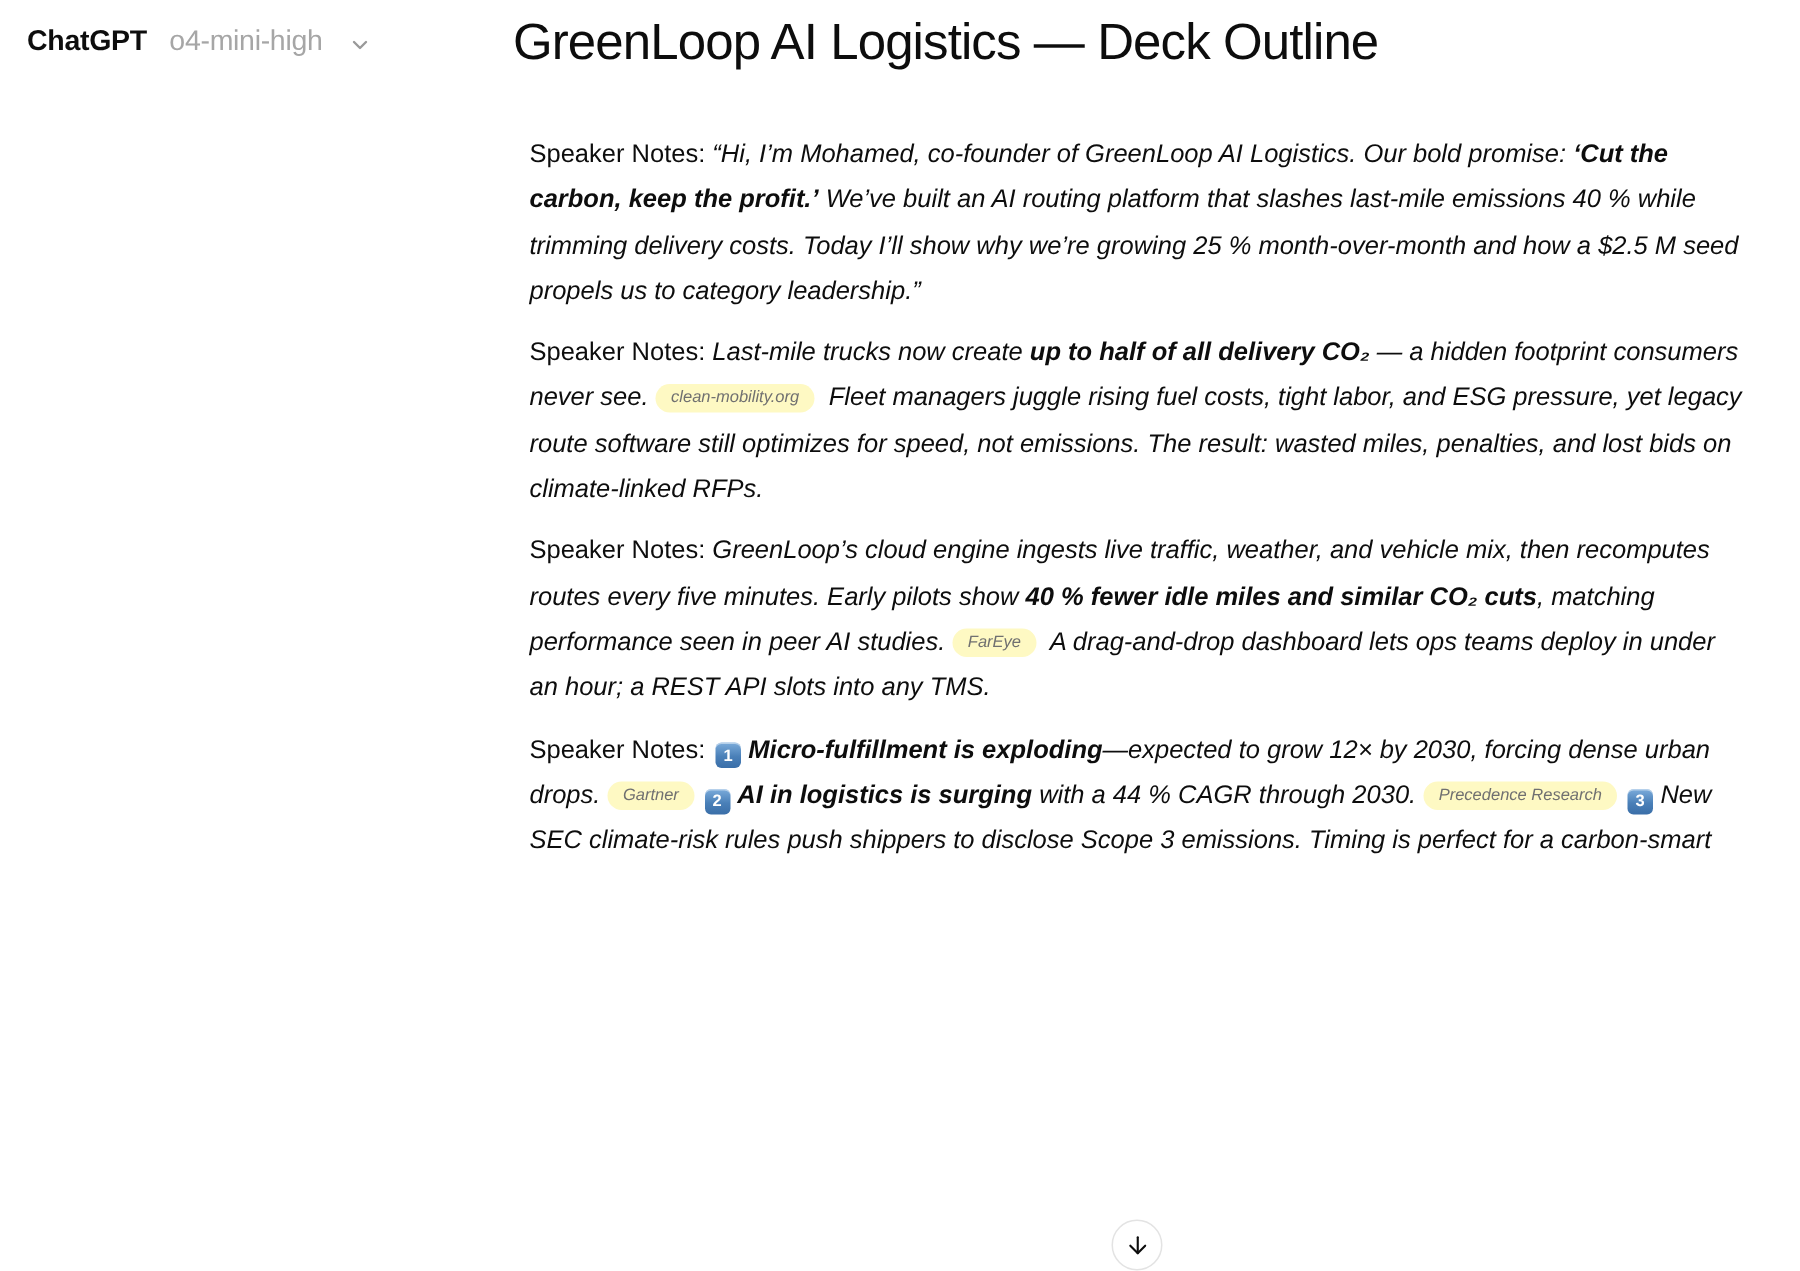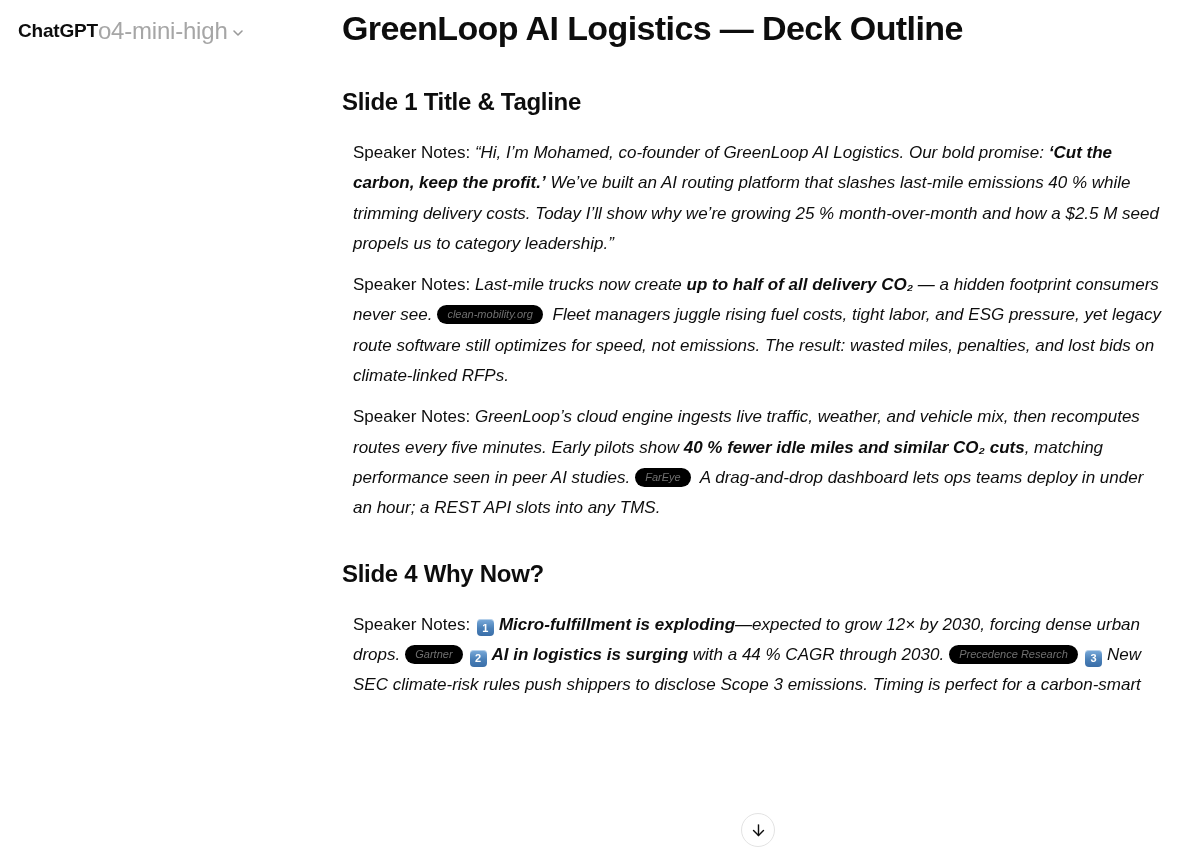--- a/index.html
+++ b/index.html
@@ -9,57 +9,57 @@
     background: #ffffff;
     color: #0d0d0d;
     font-family: "Liberation Sans", sans-serif;
     overflow: hidden;
     position: relative;
   }
 
   
   .model-selector {
     position: absolute; top: 17px; left: 18px;
-    display: flex; align-items: center; gap: 0;
+    display: flex; align-items: center; gap: 15px;
     cursor: pointer;
     background: none; border: none; padding: 0;
     font-family: "Liberation Sans", sans-serif;
   }
   .app-name { font-size: 19px; font-weight: 700; color: #0d0d0d; letter-spacing: -0.2px; }
-  .model-name { font-size: 24px; font-weight: 400; color: #a6a6a6; letter-spacing: -0.2px; }
+  .model-name { font-size: 19px; font-weight: 400; color: #a6a6a6; letter-spacing: -0.2px; }
   .chevron { display: inline-flex; margin-left: 2px; margin-top: 3px; }
 
   
   .doc {
     position: absolute; left: 342px; top: 0;
     width: 833px;
   }
   h1.doc-title {
-    font-size: 34px; font-weight: 700; line-height: 44px;
+    font-size: 34px; font-weight: 400; line-height: 44px;
     letter-spacing: -0.6px;
     margin: 6px 0 38px 0;
     color: #0d0d0d;
   }
   h2.slide-heading {
     font-size: 24px; font-weight: 700; line-height: 28px;
     letter-spacing: -0.3px;
     margin: 36px 0 22px 0;
     color: #0d0d0d;
   }
   p.notes {
     font-size: 17px; line-height: 30.3px;
     margin: 11px;
     color: #0d0d0d;
   }
   .it { font-style: italic; }
   .bd { font-weight: 700; }
 
   .pill {
     display: inline-block;
-    background: #000000;
+    background: #fef9c3;
     color: #707070;
     border-radius: 10px;
     padding: 2px 10px 3px 10px;
     font-size: 11px;
     line-height: 14px;
     font-style: italic;
     margin: 0 5px;
     position: relative; top: -2px;
     white-space: nowrap;
     cursor: pointer;
@@ -100,34 +100,32 @@
     <svg width="16" height="16" viewBox="0 0 24 24" fill="none" stroke="#9a9a9a" stroke-width="2.4" stroke-linecap="round" stroke-linejoin="round">
       <polyline points="6 9 12 15 18 9"></polyline>
     </svg>
   </span>
 </button>
 
 <div class="doc">
   <h1 class="doc-title">GreenLoop AI Logistics — Deck Outline</h1>
 
   <section>
-    <h2 class="slide-heading">Slide 1 Title &amp; Tagline</h2>
     <p class="notes"><span>Speaker Notes: </span><span class="it">“Hi, I’m Mohamed, co-founder of GreenLoop AI Logistics. Our bold promise: </span><span class="it bd">‘Cut the carbon, keep the profit.’</span><span class="it"> We’ve built an AI routing platform that slashes last-mile emissions 40 % while trimming delivery costs. Today I’ll show why we’re growing 25 % month-over-month and how a $2.5 M seed propels us to category leadership.”</span></p>
   </section>
 
   <section>
     <p class="notes"><span>Speaker Notes: </span><span class="it">Last-mile trucks now create </span><span class="it bd">up to half of all delivery CO₂</span><span class="it"> — a hidden footprint consumers never see.</span><span class="pill">clean-mobility.org</span><span class="it"> Fleet managers juggle rising fuel costs, tight labor, and ESG pressure, yet legacy route software still optimizes for speed, not emissions. The result: wasted miles, penalties, and lost bids on climate-linked RFPs.</span></p>
   </section>
 
   <section>
     <p class="notes"><span>Speaker Notes: </span><span class="it">GreenLoop’s cloud engine ingests live traffic, weather, and vehicle mix, then recomputes routes every five minutes. Early pilots show </span><span class="it bd">40 % fewer idle miles and similar CO₂ cuts</span><span class="it">, matching performance seen in peer AI studies.</span><span class="pill">FarEye</span><span class="it"> A drag-and-drop dashboard lets ops teams deploy in under an hour; a REST API slots into any TMS.</span></p>
   </section>
 
   <section>
-    <h2 class="slide-heading">Slide 4 Why Now?</h2>
     <p class="notes"><span>Speaker Notes: </span><span class="badge">1</span><span class="it bd">Micro-fulfillment is exploding</span><span class="it">—expected to grow 12× by 2030, forcing dense urban drops.</span><span class="pill">Gartner</span><span class="badge">2</span><span class="it bd">AI in logistics is surging</span><span class="it"> with a 44 % CAGR through 2030.</span><span class="pill">Precedence Research</span><span class="badge">3</span><span class="it">New SEC climate-risk rules push shippers to disclose Scope 3 emissions. Timing is perfect for a carbon-smart</span></p>
   </section>
 </div>
 
 <button class="scroll-btn">
   <span style="display:inline-flex;">
     <svg width="17" height="17" viewBox="0 0 24 24" fill="none" stroke="#0d0d0d" stroke-width="2" stroke-linecap="round" stroke-linejoin="round">
       <line x1="12" y1="4" x2="12" y2="19"></line>
       <polyline points="5 12 12 19 19 12"></polyline>
     </svg>

